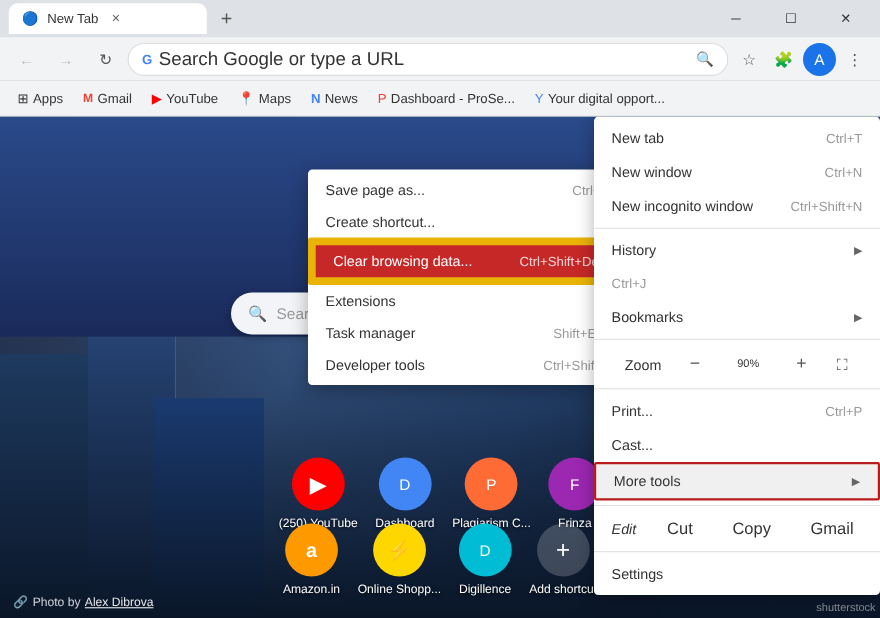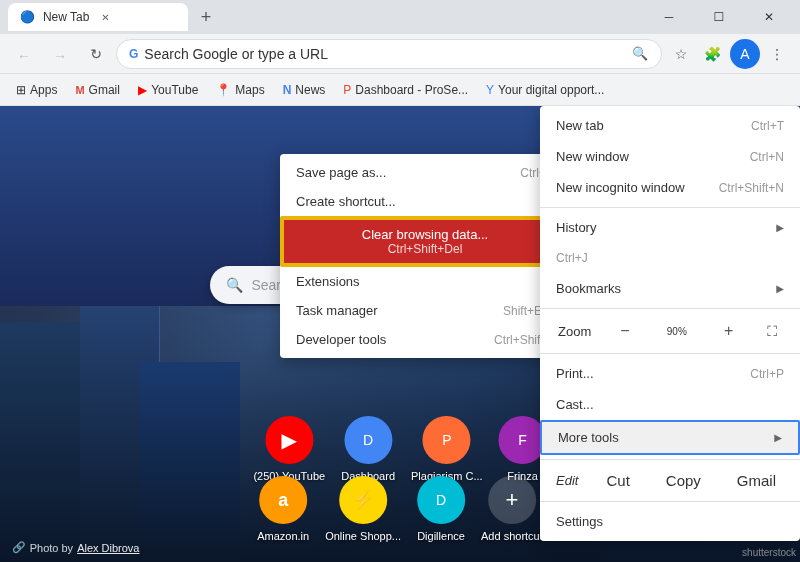--- a/index.html
+++ b/index.html
@@ -81,21 +81,21 @@
       background: #fff;
       border-radius: 15px;
       display: flex;
       align-items: center;
       padding: 0 12px;
       gap: 6px;
       font-size: 13px;
       color: #333;
       border: 1px solid #ddd;
     }
-    .address-text { flex: 1; font-size: 14px; color: #333; }
+    .address-text { flex: 1; font-size: 17px; color: #333; }
     .toolbar-right {
       display: flex; align-items: center; gap: 2px;
     }
     .tb-icon {
       width: 30px; height: 30px;
       border-radius: 50%;
       display: flex; align-items: center; justify-content: center;
       font-size: 14px; color: #555;
       cursor: pointer;
     }
@@ -230,23 +230,22 @@
       align-items: center;
       justify-content: space-between;
       padding: 7px 16px;
       cursor: pointer;
       color: #333;
       white-space: nowrap;
     }
     .menu-item.highlighted {
       background: #c62828;
       color: #fff;
-      border: 4px solid #eab308;
+      border: 7px solid #eab308;
       border-radius: 2px;
-      flex-direction: column;
     }
     .menu-item .shortcut-key { color: #999; font-size: 12px; }
     .menu-item.highlighted .shortcut-key { color: rgba(255,255,255,0.8); }
     .menu-item .label { flex: 1; }
 
     
     .chrome-menu {
       position: absolute;
       top: 0;
       right: 0;
@@ -269,21 +268,21 @@
     .chrome-menu-item .label { flex: 1; }
     .chrome-menu-item .shortcut-key { color: #999; font-size: 12px; }
     .chrome-menu-item.has-arrow { position: relative; }
     .chrome-menu-item.has-arrow .arrow { font-size: 10px; color: #666; }
     .chrome-divider { height: 1px; background: #e0e0e0; margin: 4px 0; }
 
     
     .zoom-row {
       display: flex;
       align-items: center;
-      padding: 4px 18px;
+      padding: 4px 28px;
       gap: 24px;
     }
     .zoom-label { flex: 1; color: #333; font-size: 13px; }
     .zoom-btn {
       width: 28px; height: 28px;
       border-radius: 50%;
       display: flex; align-items: center; justify-content: center;
       font-size: 16px; color: #555;
       cursor: pointer;
       border: none; background: transparent;
@@ -541,21 +540,21 @@
 
     <div class="chrome-divider"></div>
     <div class="chrome-menu-item">
       <span class="label">Print...</span>
       <span class="shortcut-key">Ctrl+P</span>
     </div>
     <div class="chrome-menu-item">
       <span class="label">Cast...</span>
     </div>
 
-    <div class="chrome-menu-item has-arrow more-tools-item" style="border:2px solid #3b82f6;border-radius:2px;">
+    <div class="chrome-menu-item has-arrow more-tools-item" style="border:2px solid #b91c1c;border-radius:2px;">
       <span class="label">More tools</span>
       <span class="arrow">▶</span>
     </div>
     <div class="chrome-divider"></div>
 
     <div class="edit-row">
       <span class="edit-label">Edit</span>
       <div class="edit-btn">Cut</div>
       <div class="edit-btn">Copy</div>
       <div class="edit-btn">Gmail</div>

